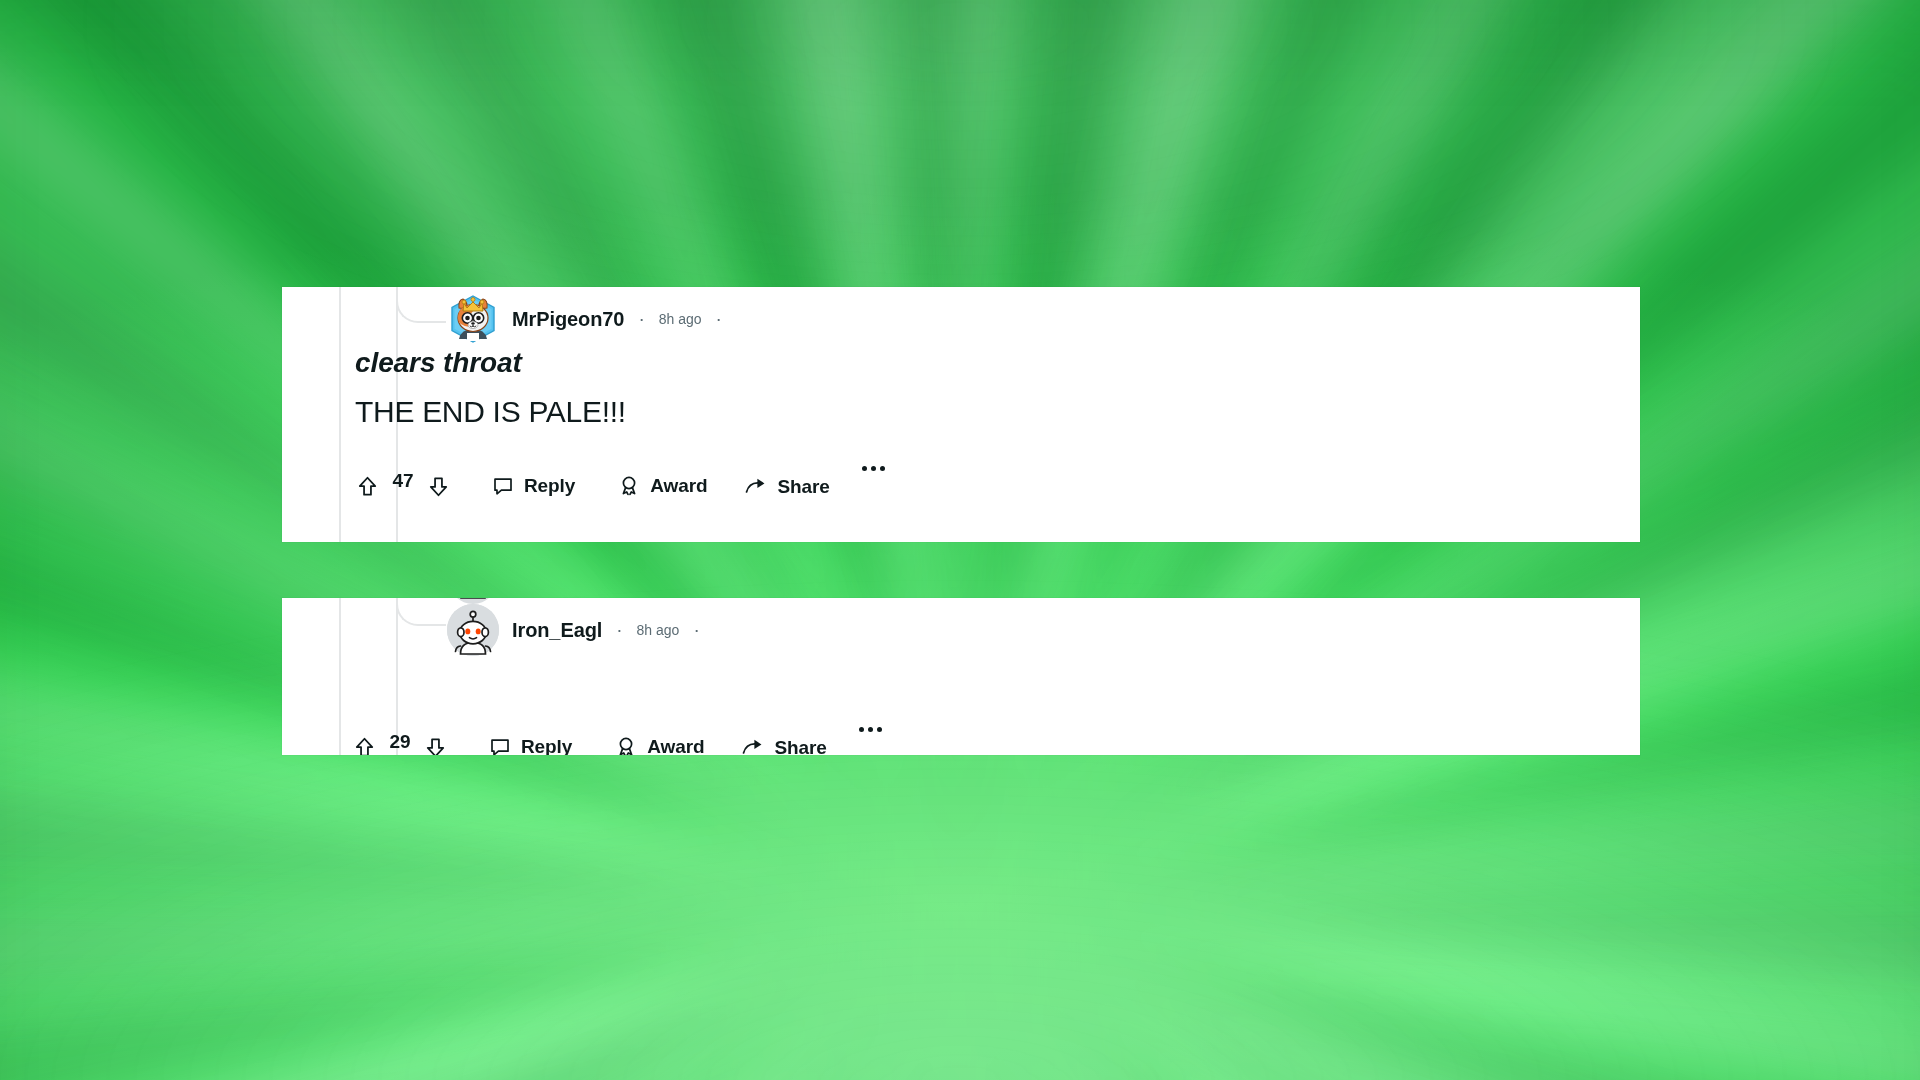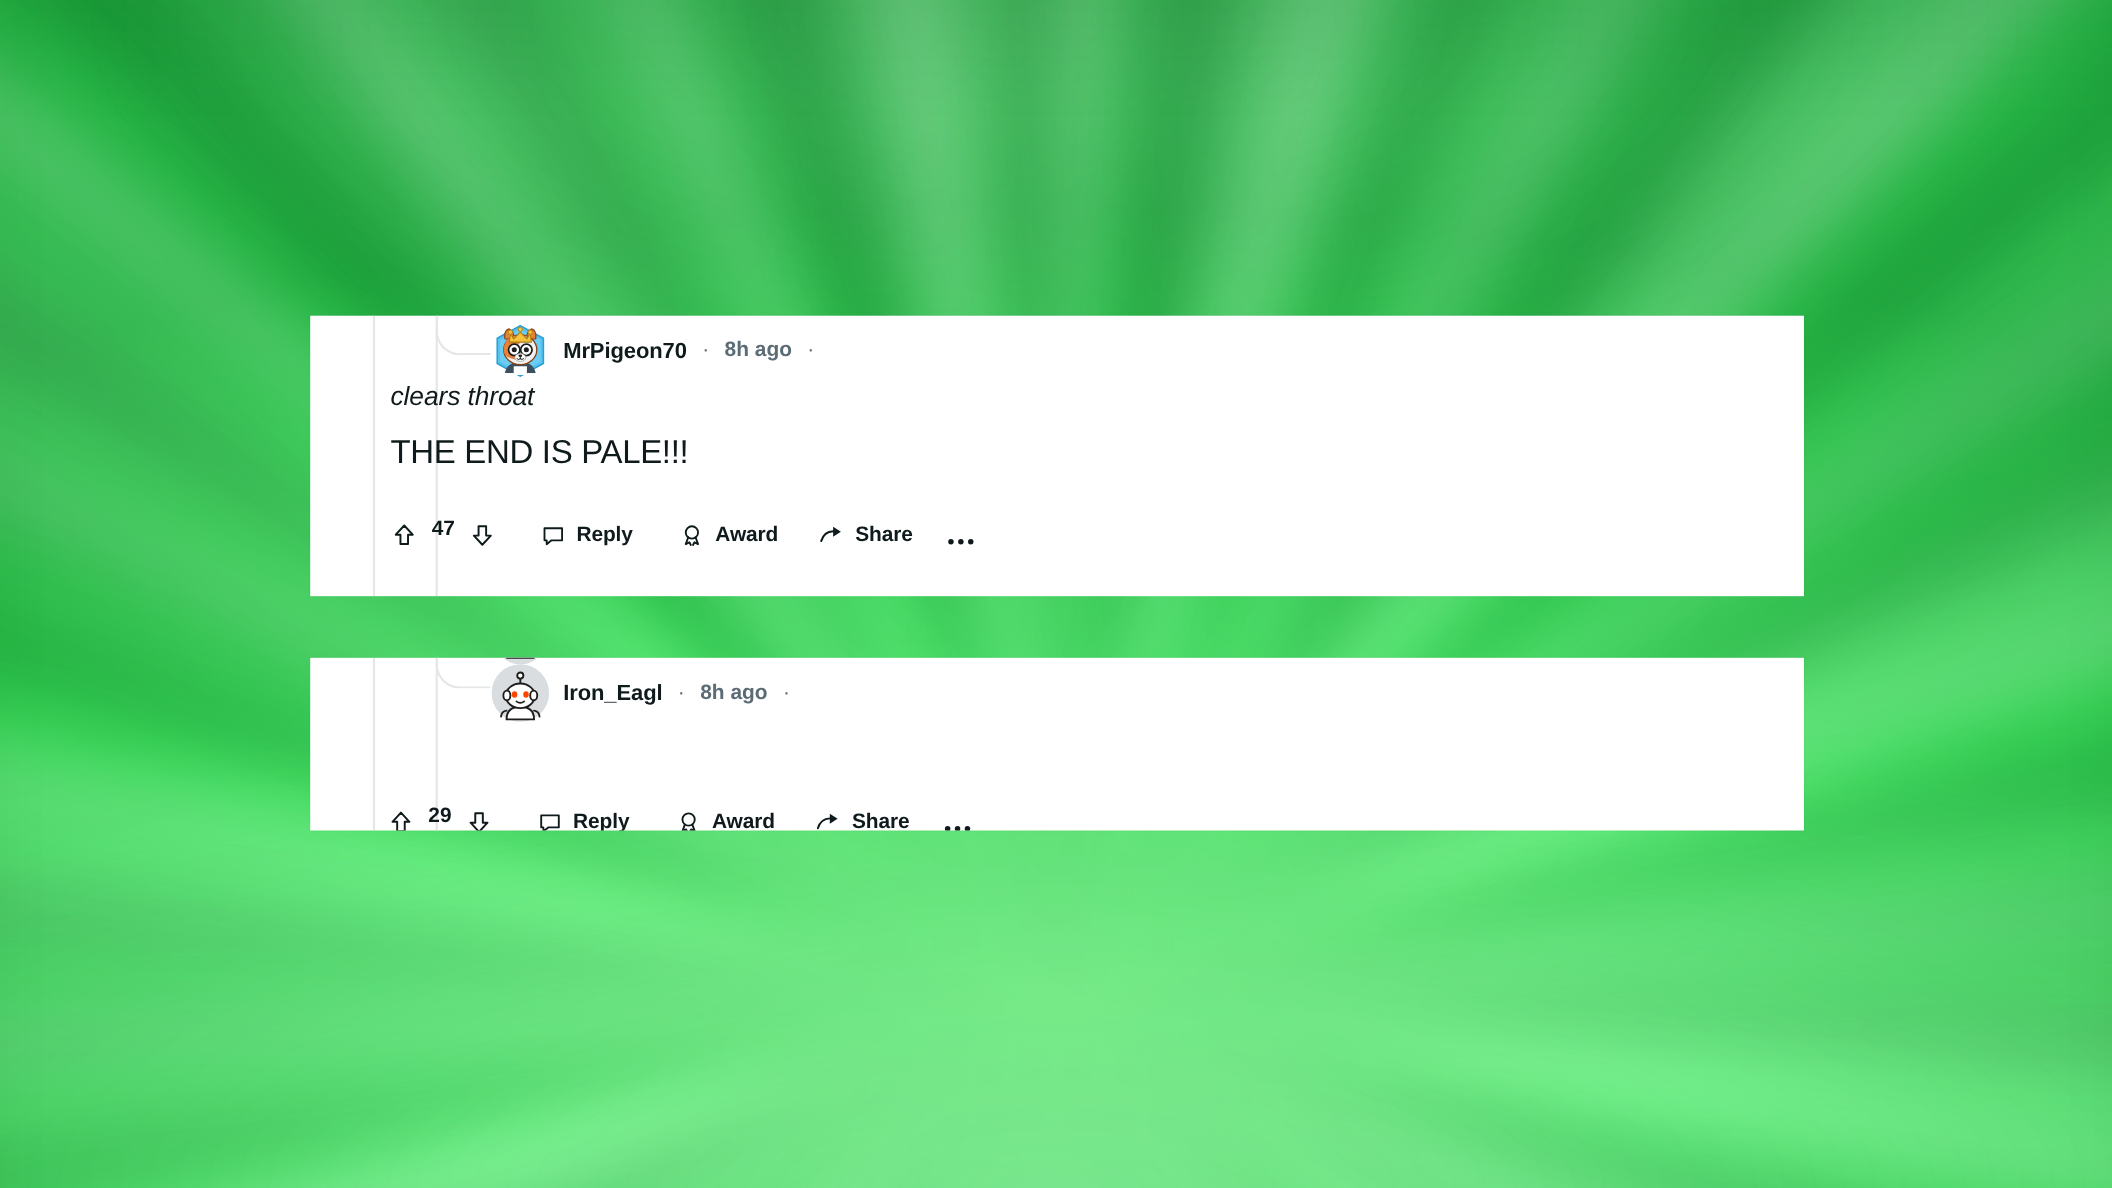--- a/index.html
+++ b/index.html
@@ -104,49 +104,50 @@
     overflow:visible;
   }
 
   .uname {
     font-size:20px;
     font-weight:bold;
     color:#0f1a1c;
     letter-spacing:-0.1px;
   }
   .meta-dot { font-size:19px; color:#5c6c74; margin:0 1px; }
-  .meta-time { font-size:19px; color:#5c6c74;font-weight:bold; }
+  .meta-time { font-size:14px; color:#5c6c74; }
 
   
   .body-italic {
     position:absolute;
-    font-size:24px;
+    font-size:28px;
     font-style:italic;
     color:#0f1a1c;
     letter-spacing:-0.1px;
+    font-weight:bold;
   }
   .body-big {
     position:absolute;
     font-size:30px;
     font-weight:400;
     color:#0f1a1c;
     letter-spacing:-0.3px;
   }
   .body-plain {
     position:absolute;
     font-size:23px;
     font-weight:400;
     color:#0f1a1c;
     letter-spacing:-0.1px;
   }
 
   
   .actions {
     position:absolute;
-    display:flex; align-items:flex-end;
+    display:flex; align-items:flex-start;
   }
   .act {
     display:flex; align-items:center;
     gap:9px;
     cursor:pointer;
     margin-top:12px;
   }
   .act-label {
     font-size:19px;
     font-weight:bold;

